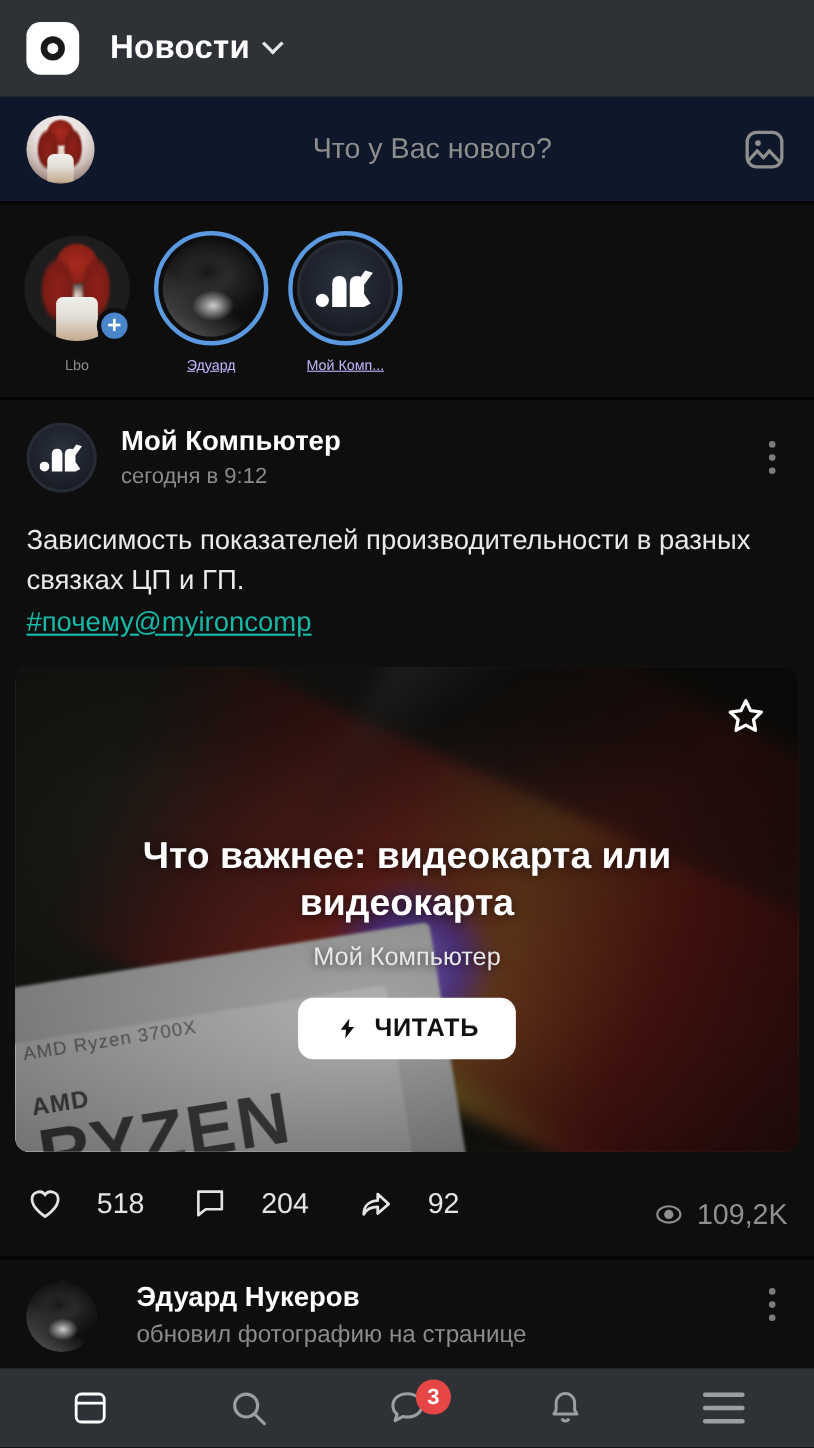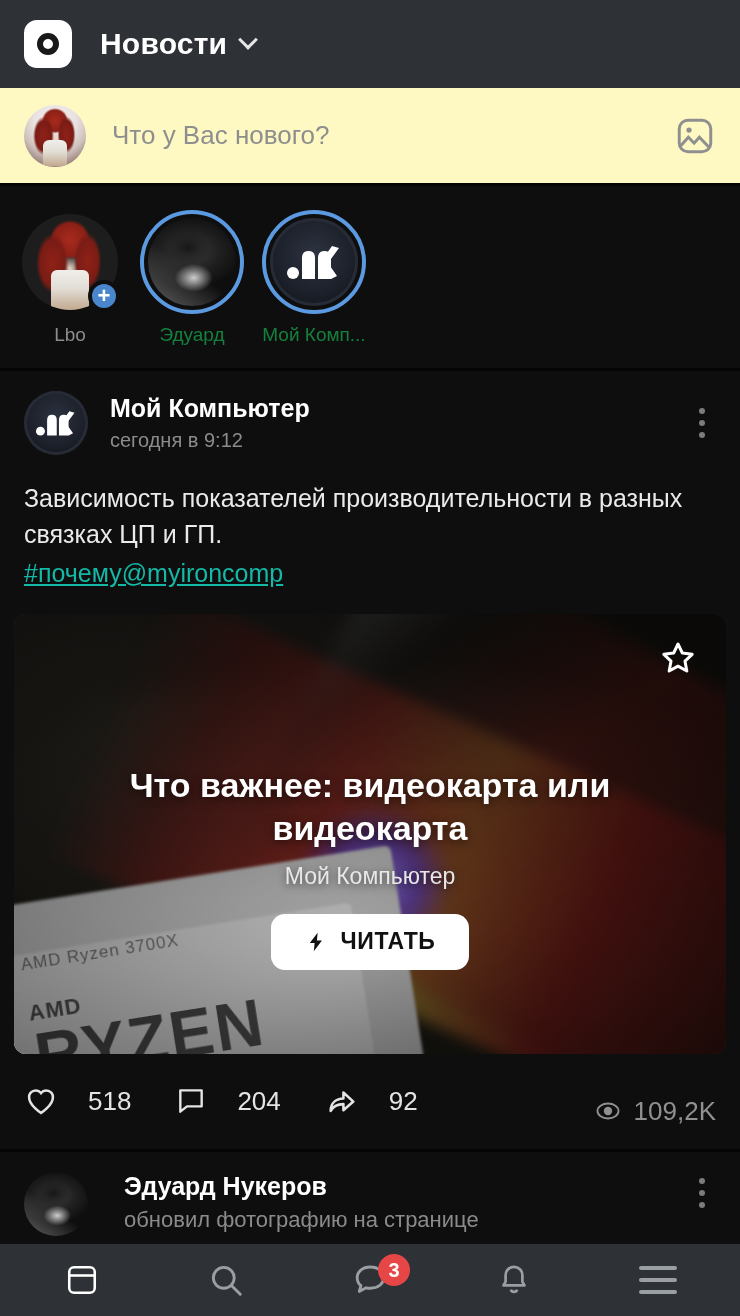--- a/index.html
+++ b/index.html
@@ -49,24 +49,25 @@
     width:14px; height:14px;
     border-right:3px solid #e6e6e6;
     border-bottom:3px solid #e6e6e6;
     transform:rotate(45deg) translate(-3px,-3px);
     flex:0 0 auto;
   }
 
   
   .composer {
     height:95px;
-    background:#fef9c3;
+    background:#0f172a;
     display:flex; align-items:center;
     padding:0 24px;
     flex:0 0 auto;
+    text-align:center;
   }
   .avatar {
     border-radius:50%;
     flex:0 0 auto;
     overflow:hidden;
     position:relative;
     background:#2a2a2a;
   }
   .av-lbo { background: radial-gradient(circle at 50% 26%, #f3efef 0%, #e9e2e0 38%, #cfc2bd 60%, #6d4a42 100%); }
   .av-lbo::before {
@@ -149,27 +150,27 @@
     right:-2px; bottom:-2px;
     width:32px; height:32px;
     border-radius:50%;
     background:#4986cc;
     border:4px solid #0e0e0e;
     display:flex; align-items:center; justify-content:center;
     color:#fff; font-size:22px; line-height:1; font-weight:bold;
   }
   .story-label {
     margin-top:10px;
-    font-size:19px;
+    font-size:13px;
     max-width:104px;
     white-space:nowrap; overflow:hidden; text-overflow:ellipsis;
     text-align:center;
   }
   .lbl-dim  { color:#8c8c8c; }
-  .lbl-blue { color:#15803d; }
+  .lbl-blue { color:#c4b5fd;text-decoration:underline; }
 
   
   .post {
     background:#0e0e0e;
     flex:0 0 auto;
     padding-top:20px;
   }
   .post-head {
     display:flex; align-items:center;
     padding:0 24px;

